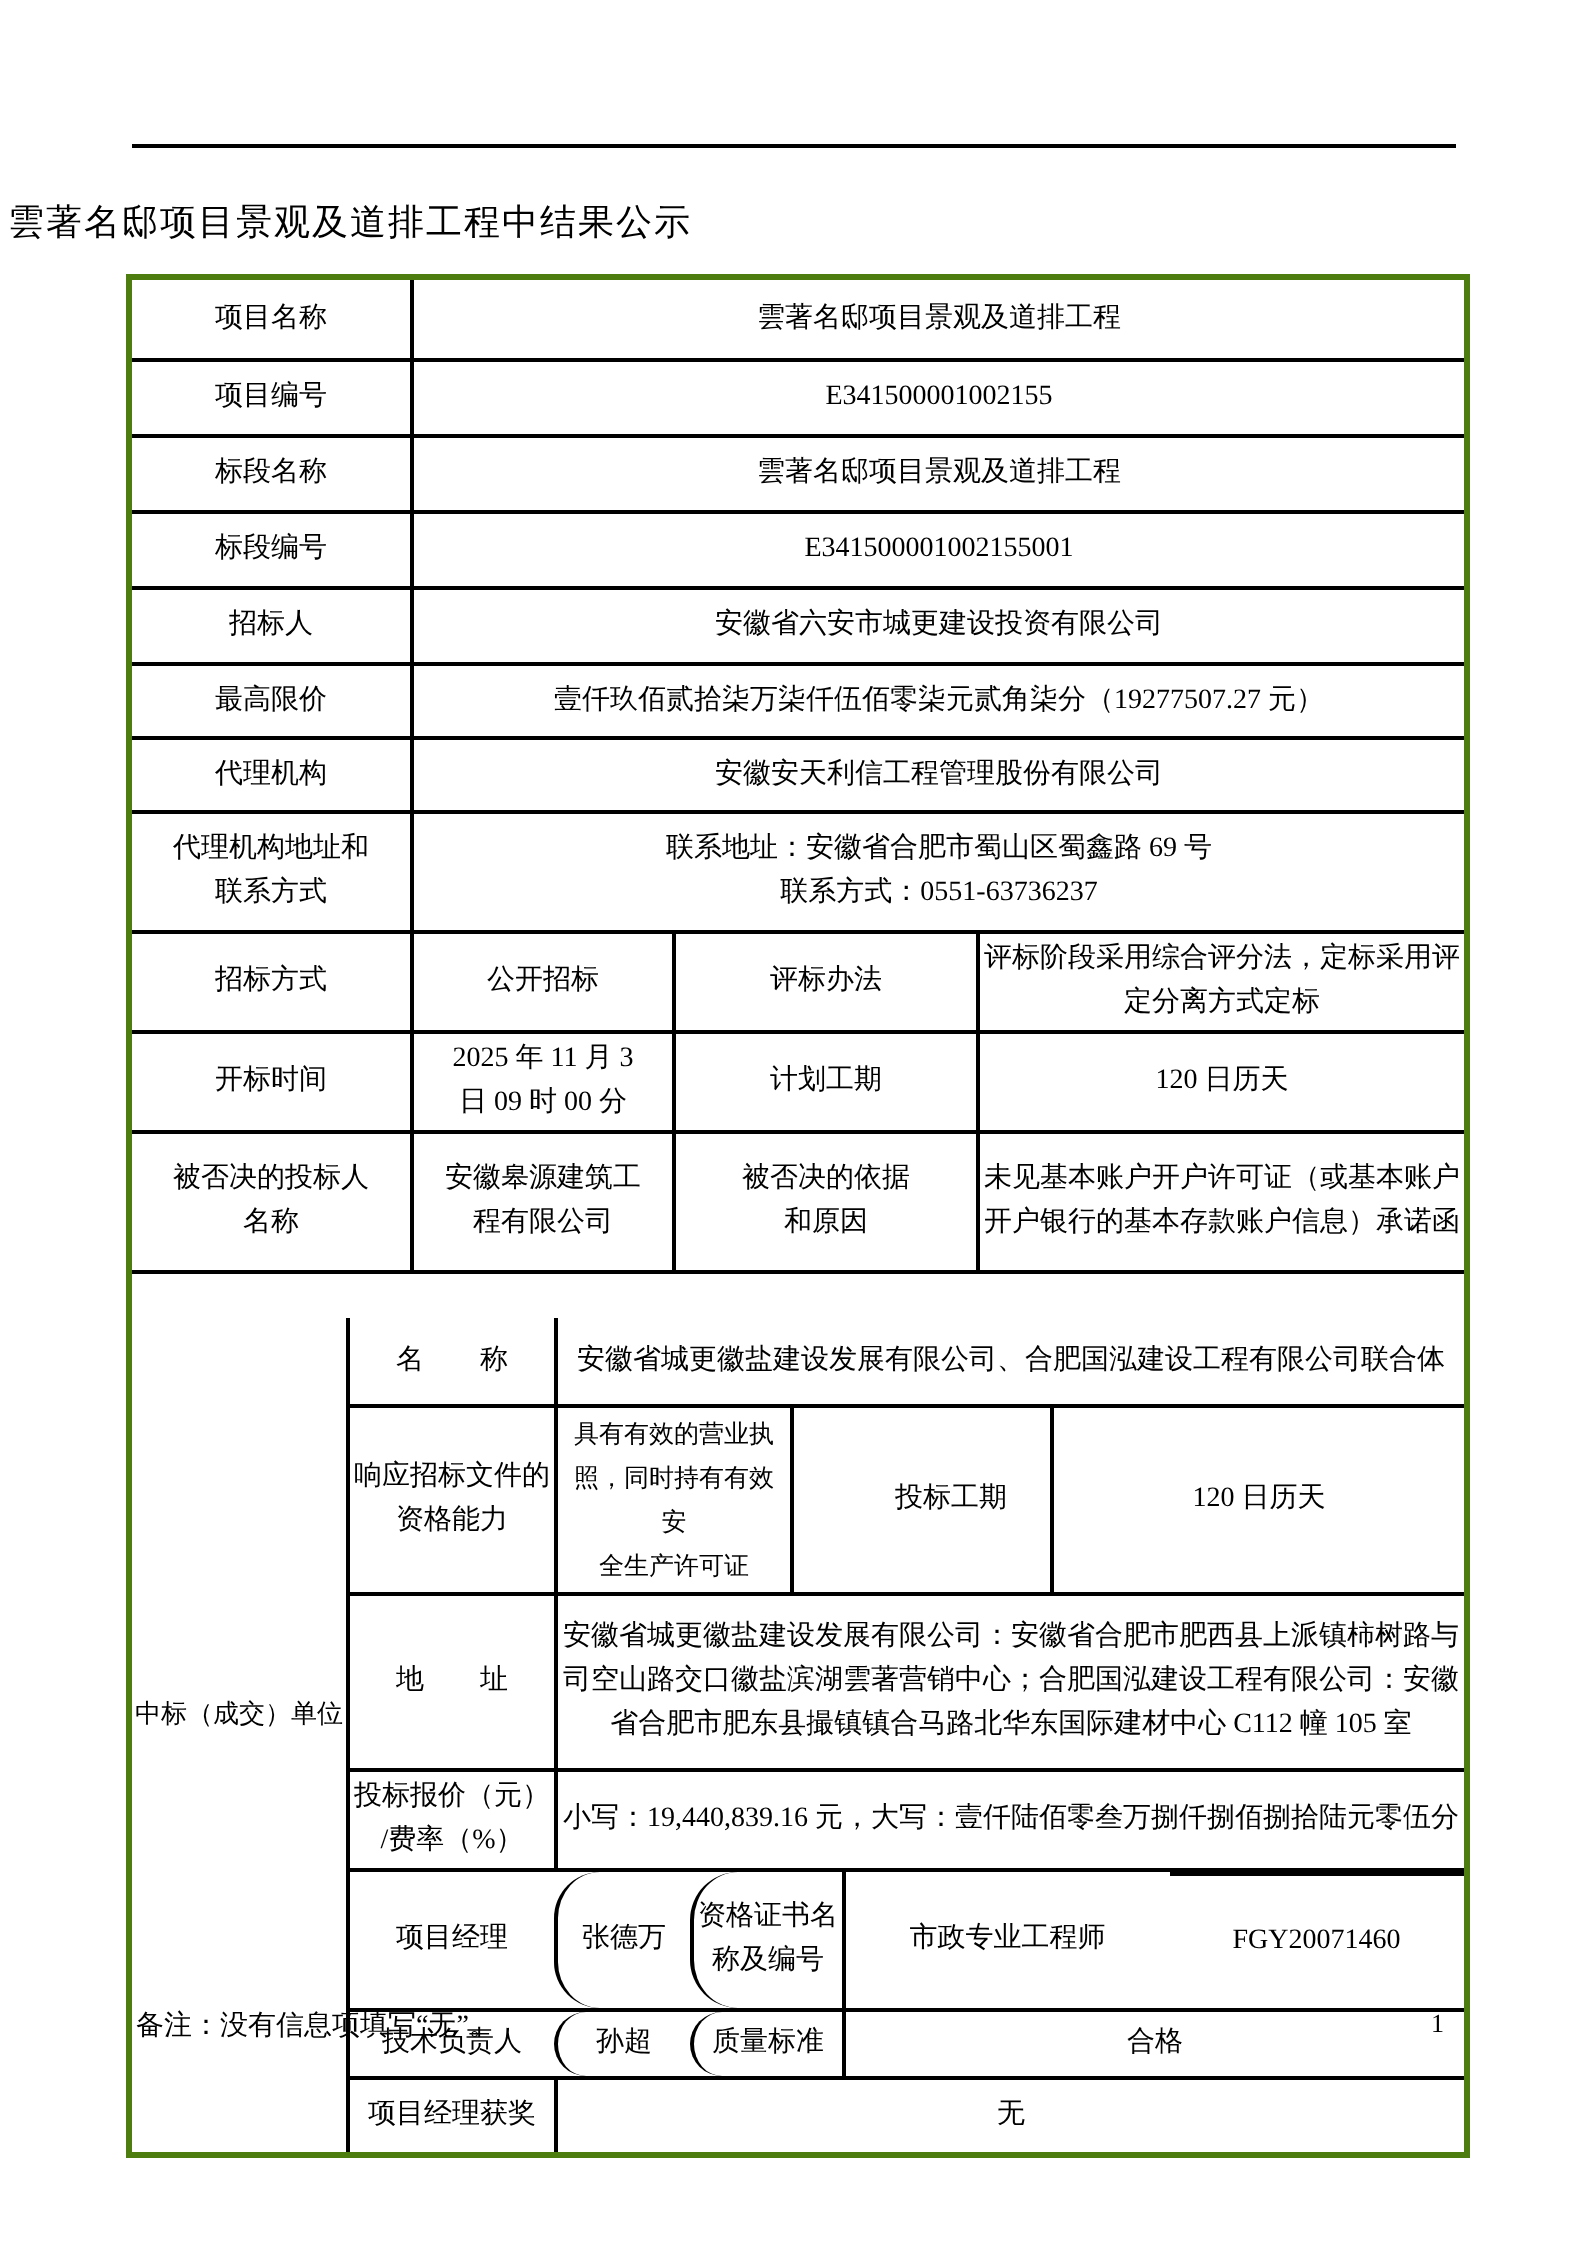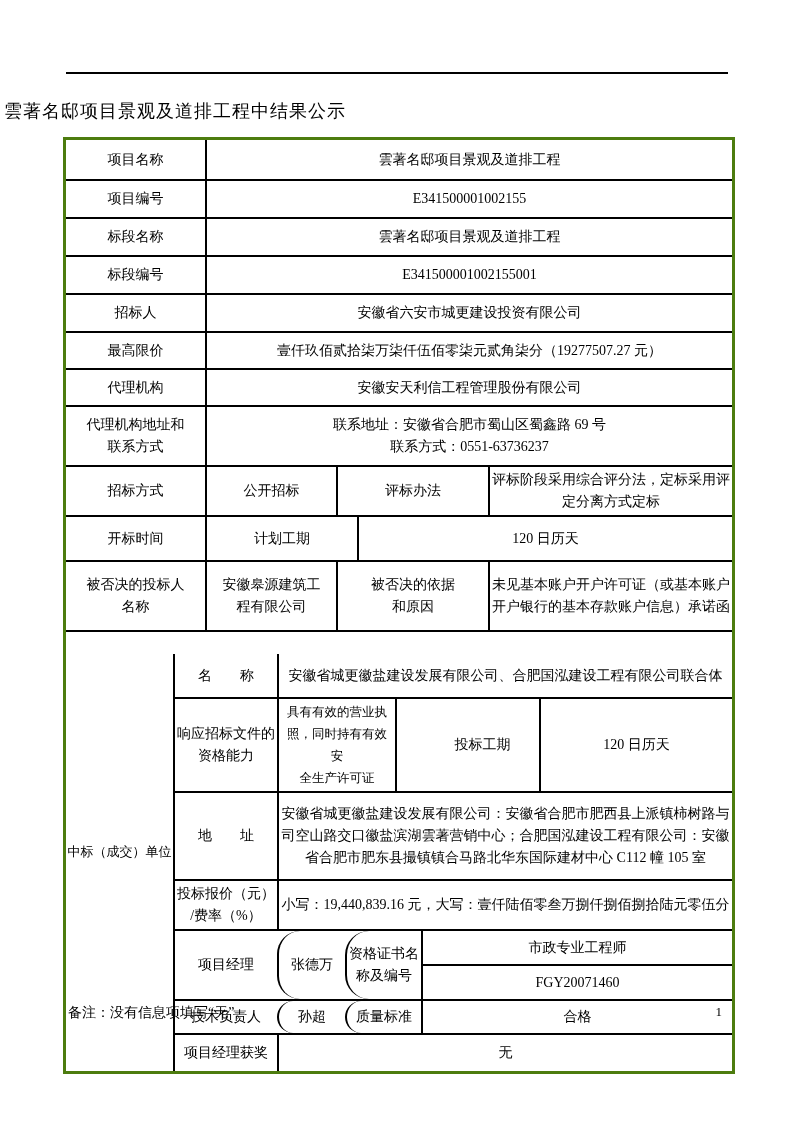--- a/index.html
+++ b/index.html
@@ -35,35 +35,35 @@
     padding: 2px 2px; overflow: hidden;
   }
   .t-row > .t-cell:first-child { border-left: none; }
 
   .w139 { width: 139px; flex: none; }
   .w131 { width: 131px; flex: none; }
   .w152 { width: 152px; flex: none; }
   .w107 { width: 107px; flex: none; }
   .w104 { width: 104px; flex: none; }
   .w118 { width: 118px; flex: none; }
-  .w165 { width: 144px; flex: none; padding-left: 31px; }
+  .w165 { width: 130px; flex: none; padding-left: 31px; }
   .w68  { width: 68px;  flex: none; border-radius: 23px; }
   .w80  { width: 76px;  flex: none; border-radius: 24px; }
   .flex1 { flex: 1 1 auto; }
 
   
   .winner-right { flex: 1 1 auto; display: flex; flex-direction: column; }
   .sub-row { display: flex; border-top: 2px solid #000; align-items: stretch; }
   .sub-row:first-child { border-top: none; margin-top: 22px; }
   .sub-row > .t-cell { border-left: 2px solid #000; }
 
   .winner-label-cell { font-size: 13px; padding: 0; }
   .qual-value { font-size: 12.5px; }
 
-  .stack { flex: 1 1 auto; border-left: 2px solid #000; display: flex; flex-direction: column; }
+  .stack { flex: 1 1 auto; border-left: 2px solid #000; display: flex; flex-direction: row; }
   .stack-half {
     flex: 1 1 auto; min-height: 33px;
     display: flex; align-items: center; justify-content: center;
     text-align: center; font-size: 14px; line-height: 22px; white-space: pre-line;
   }
   .stack-half + .stack-half { border-top: 2px solid #000; }
 
   .page-number { position: absolute; right: 72px; top: 1004px; font-size: 13px; }
   .footer-note { position: absolute; left: 68px; top: 980px; font-size: 14px; margin-top: 24px; }
 </style>
@@ -122,20 +122,22 @@
 
     <div class="t-row" style="min-height:44px">
       <div class="t-cell w139">招标方式</div>
       <div class="t-cell w131">公开招标</div>
       <div class="t-cell w152">评标办法</div>
       <div class="t-cell flex1">评标阶段采用综合评分法，定标采用评定分离方式定标</div>
     </div>
 
     <div class="t-row" style="min-height:45px">
       <div class="t-cell w139">开标时间</div>
+      <div class="t-cell w131">2025 年 11 月 3
+日 09 时 00 分</div>
       <div class="t-cell w152">计划工期</div>
       <div class="t-cell flex1">120 日历天</div>
     </div>
 
     <div class="t-row" style="min-height:70px">
       <div class="t-cell w139">被否决的投标人
 名称</div>
       <div class="t-cell w131">安徽皋源建筑工
 程有限公司</div>
       <div class="t-cell w152">被否决的依据

